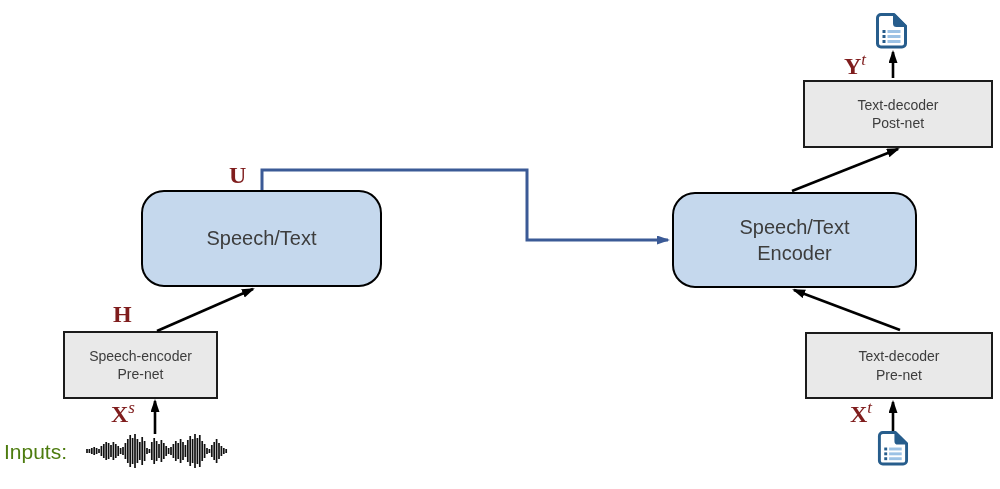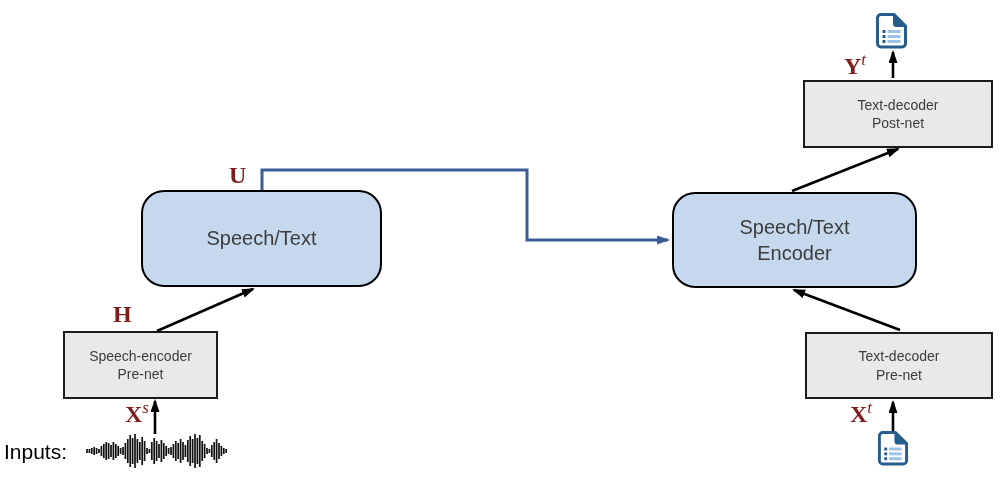--- a/index.html
+++ b/index.html
@@ -24,21 +24,21 @@
   }
   .mathlabel{
     position:absolute;font-family:"Liberation Serif","DejaVu Serif",serif;
     font-weight:bold;font-size:24px;color:#7f1d1d;white-space:nowrap;
   }
   .mathlabel .sup{
     font-style:italic;font-weight:normal;font-size:17px;
     vertical-align:super;line-height:0;
   }
   .caption{
-    position:absolute;font-size:21px;color:#000000;white-space:nowrap;
+    position:absolute;font-size:21px;color:#4d7c0f;white-space:nowrap;
   }
   svg.link{position:absolute;overflow:visible;}
   .stroke-black{fill:none;stroke:#000;stroke-width:2.6;}
   .stroke-blue{fill:none;stroke:var(--connector-blue,#3b5a96);stroke-width:3;}
   .icon-doc{position:absolute;}
   .wave{position:absolute;}
   .wave path{fill:none;stroke:#101010;stroke-width:1.7;}
 </style>
 </head>
 <body>
@@ -66,21 +66,21 @@
 
   <div class="node gray" style="left:63px;top:331px;width:155px;height:68px;">
     <span>Speech-encoder</span>
     <span>Pre-net</span>
   </div>
 
   <span class="mathlabel" style="left:229px;top:162px;">U</span>
 
   <span class="mathlabel" style="left:113px;top:301px;">H</span>
 
-  <span class="mathlabel" style="left:125px;top:401px;"><span>X</span><span class="sup">s</span></span>
+  <span class="mathlabel" style="left:111px;top:401px;"><span>X</span><span class="sup">s</span></span>
 
   <span class="mathlabel" style="left:850px;top:401px;text-align:right;"><span>X</span><span class="sup">t</span></span>
 
   <span class="mathlabel" style="left:844px;top:53px;"><span>Y</span><span class="sup">t</span></span>
 
   <span class="caption" style="left:4px;top:440px;">Inputs:</span>
 
   <svg class="link" style="left:253px;top:158px;" width="430" height="92" viewBox="0 0 430 92">
     <defs>
       <marker id="bhead" markerUnits="userSpaceOnUse" markerWidth="14" markerHeight="10" refX="11" refY="4.5" orient="auto">

